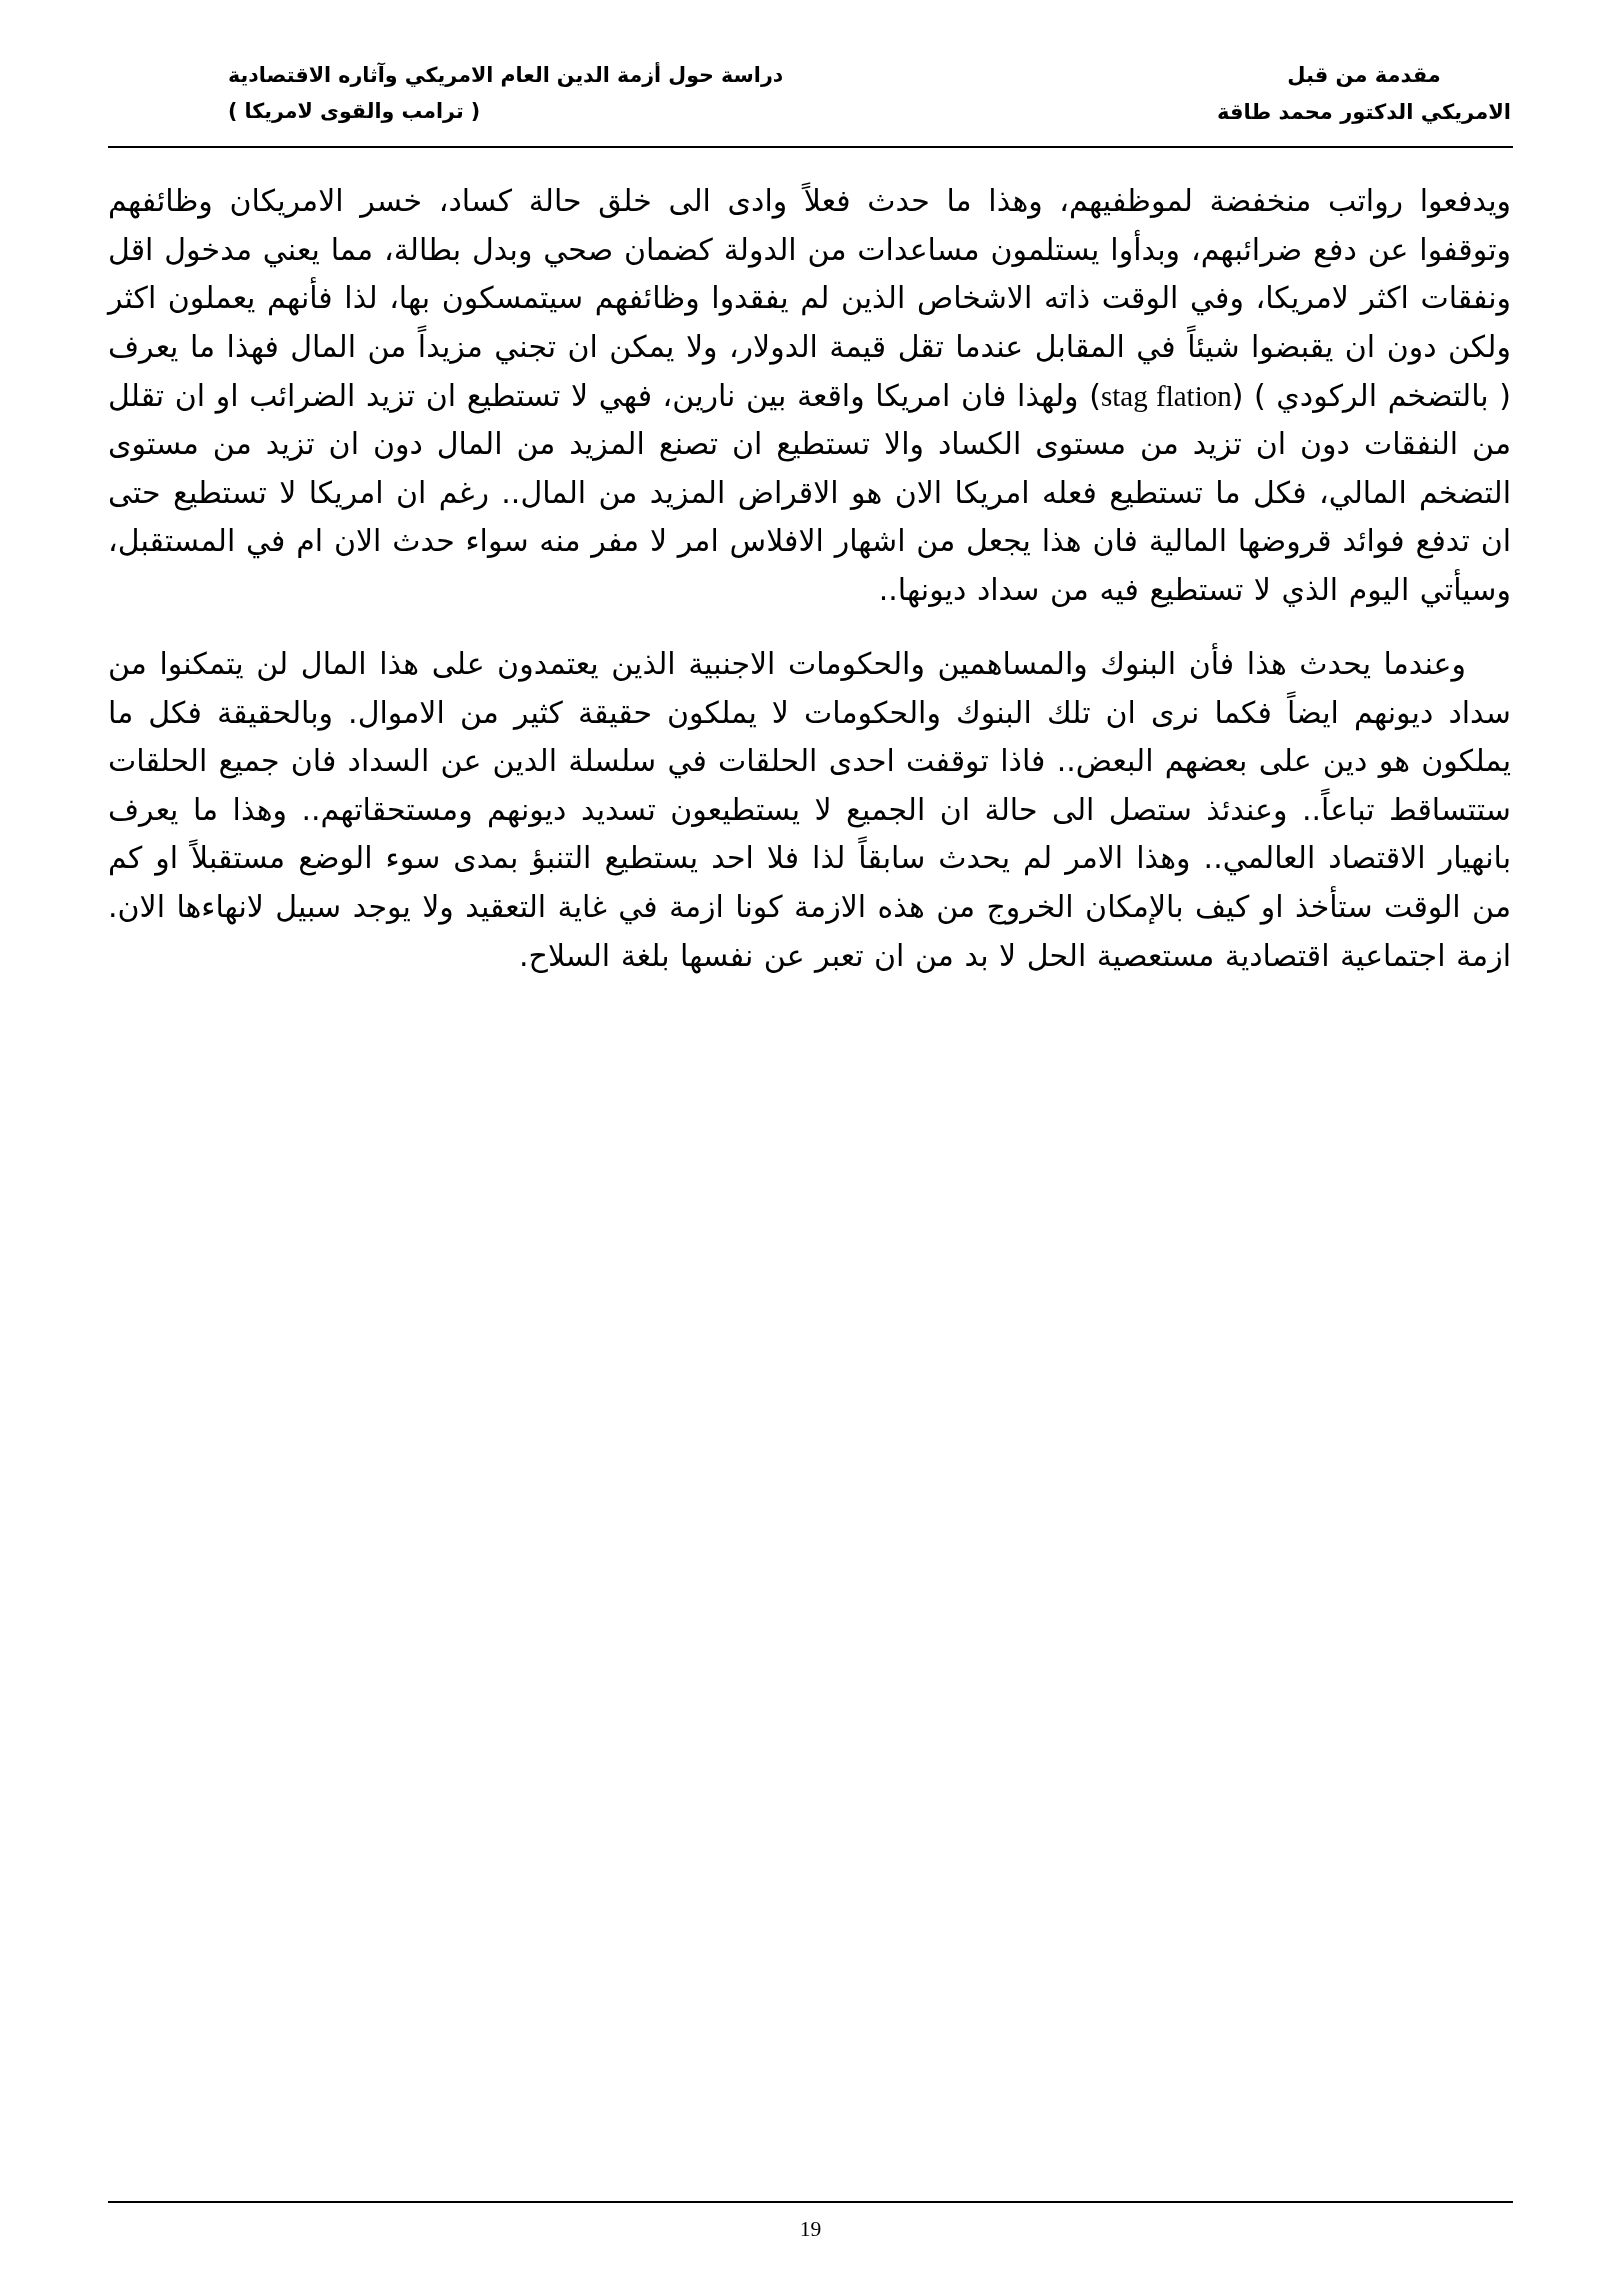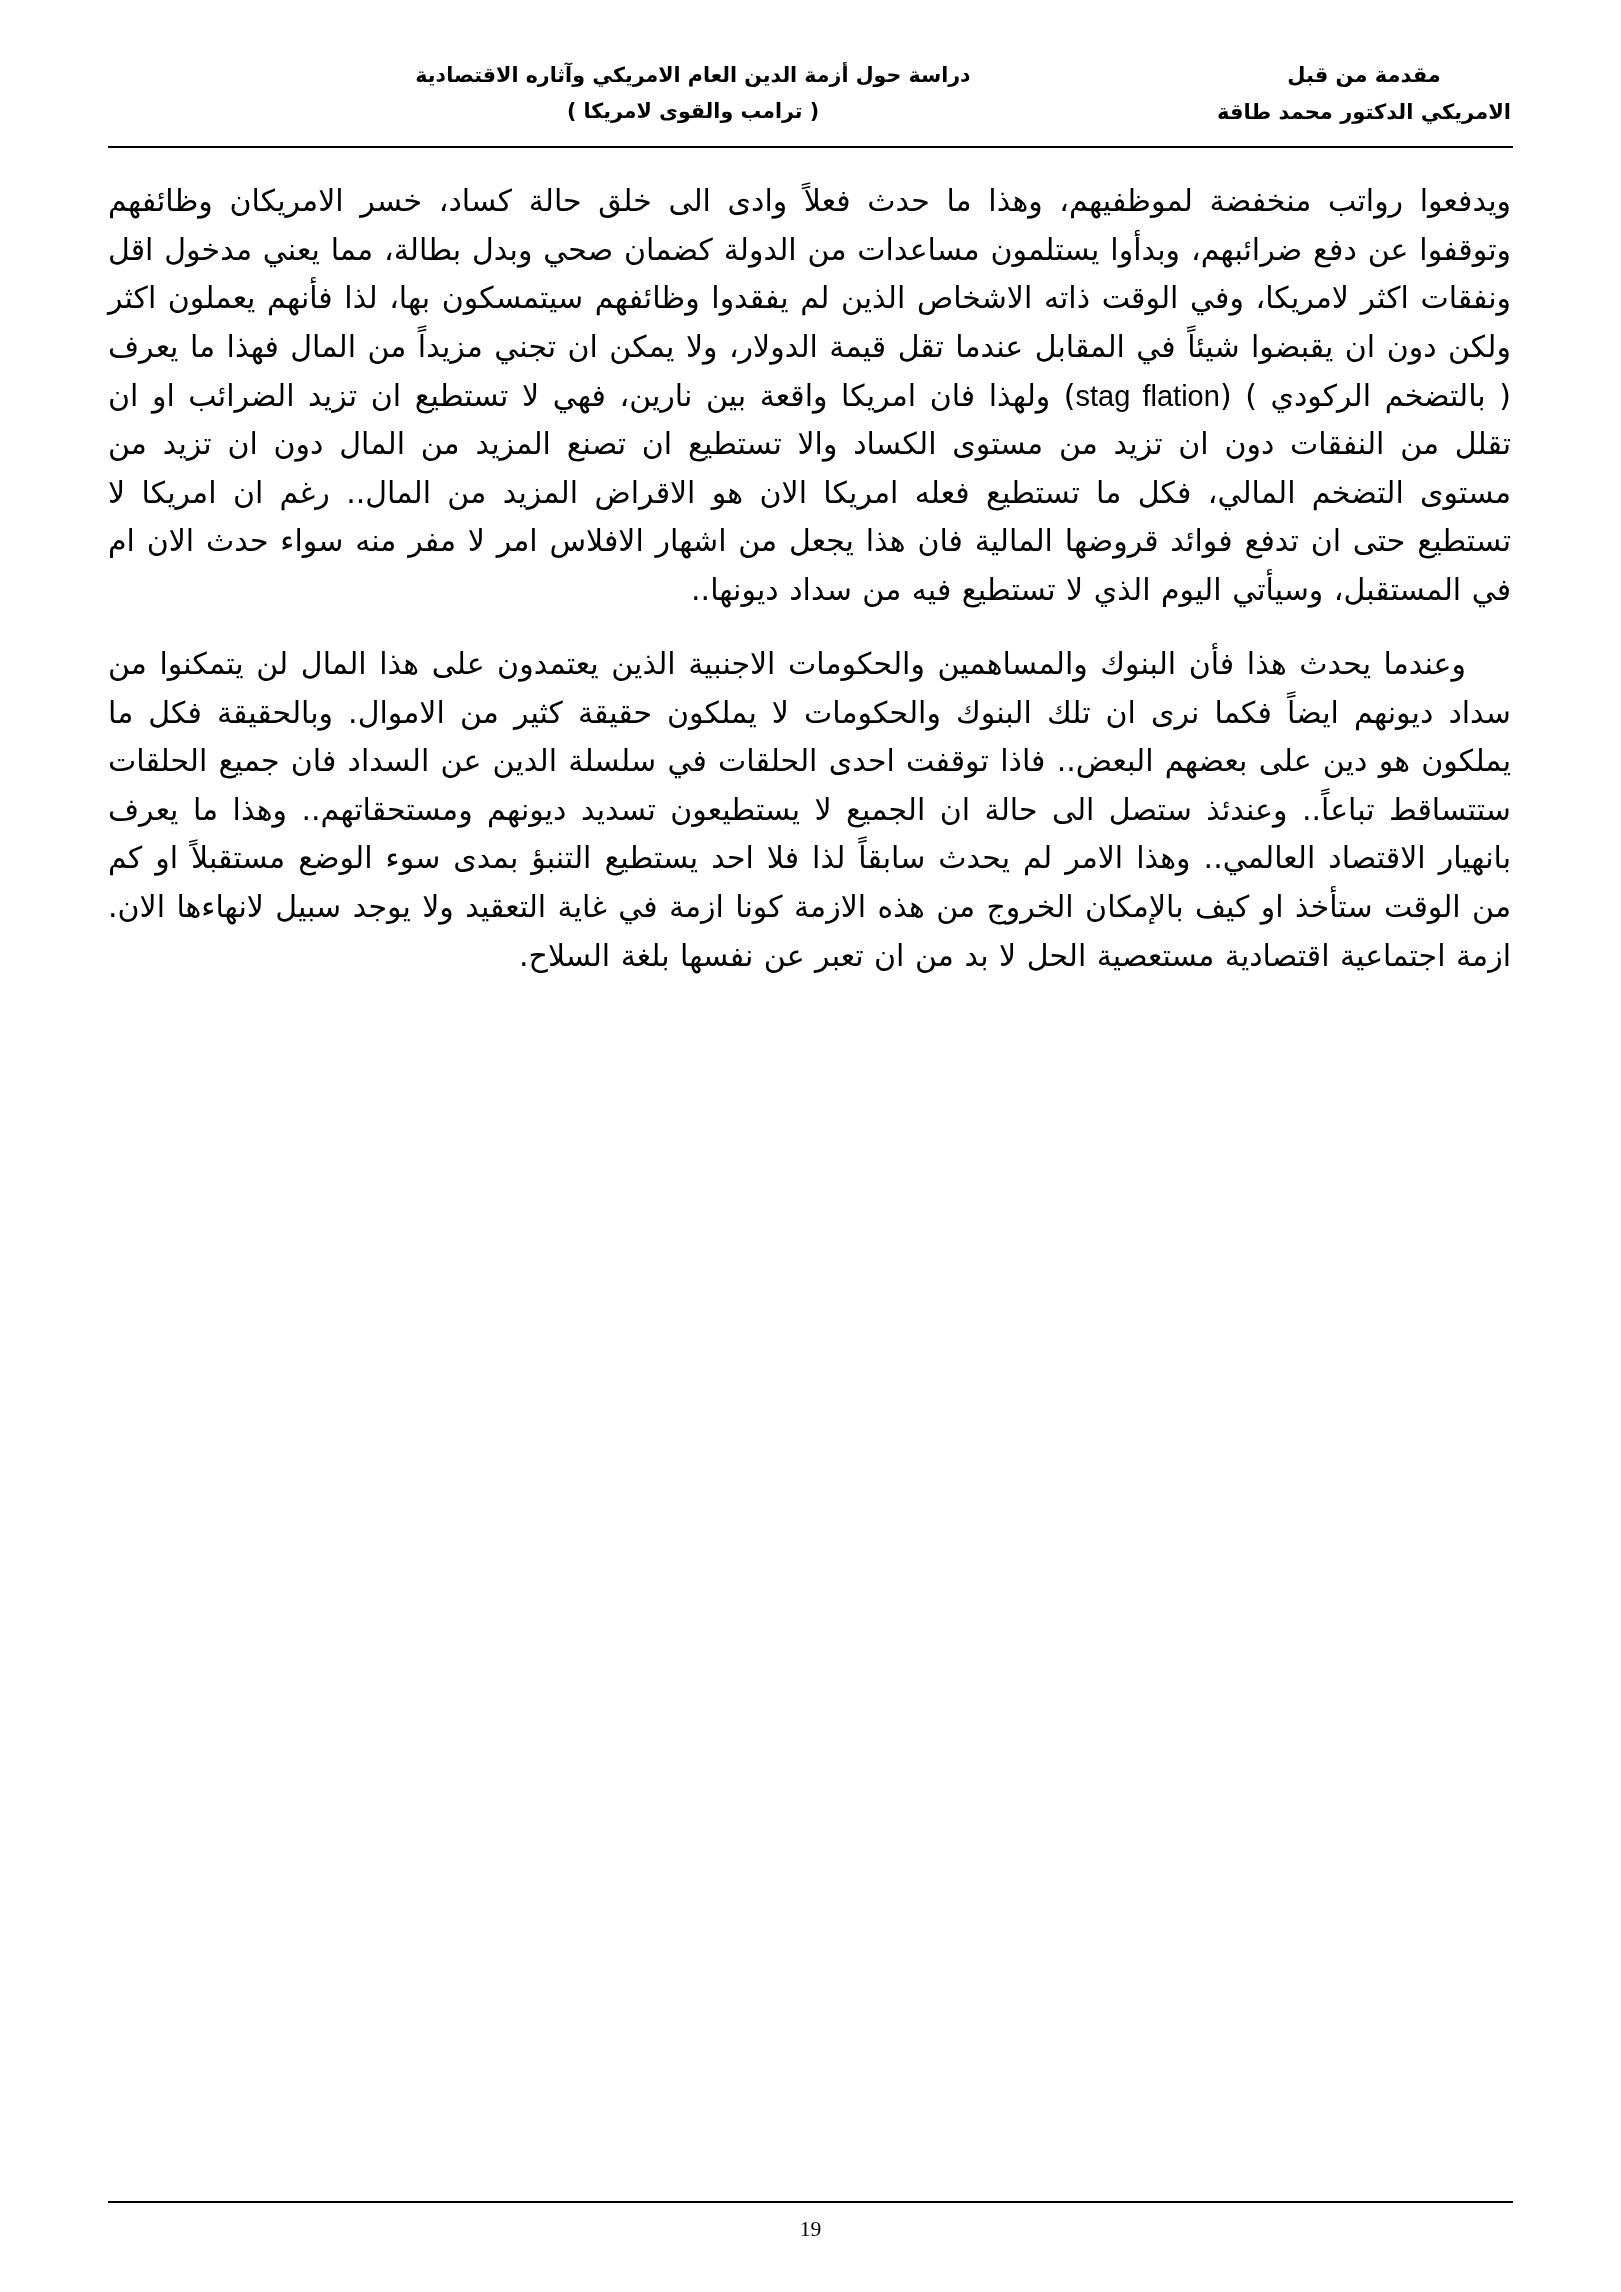--- a/index.html
+++ b/index.html
@@ -31,21 +31,21 @@
     direction: rtl;
   }
   .header-right {
     text-align: center;
     font-weight: bold;
     font-size: 21px;
     line-height: 1.75;
     letter-spacing: 0px;
   }
   .header-center {
-    text-align: center;
+    text-align: left;
     font-weight: bold;
     font-size: 20.6px;
     line-height: 1.75;
     flex: 1;
     margin-right: 59px;
     margin-left: 118px;
   }
   .header-rule {
     margin: 15.7px 108px 0 108px;
     border-top: 2.9px solid #000;
@@ -62,21 +62,21 @@
     line-height: 1.62;
     margin: 0 0 25.5px 0;
     text-align: justify;
     text-justify: inter-word;
     word-spacing: 1px;
   }
   .para.indent {
     text-indent: 45px;
   }
   .latin {
-    font-family: Liberation Sans, sans-serif;
+    font-family: Liberation Serif, serif;
     direction: ltr;
     unicode-bidi: isolate;
     font-size: 29px;
   }
   .footer {
     position: absolute;
     left: 0;
     right: 0;
     bottom: 51px;
   }

